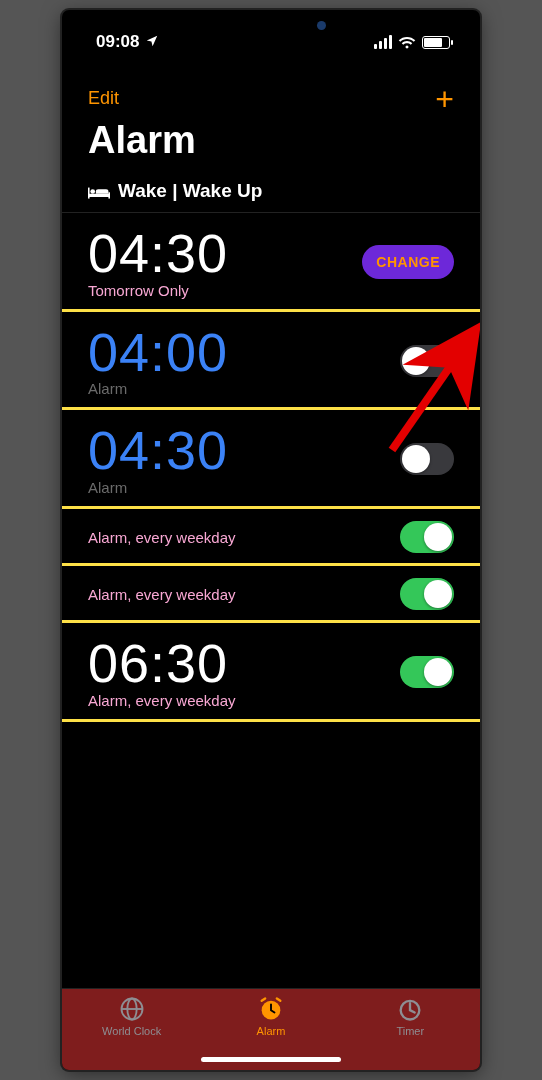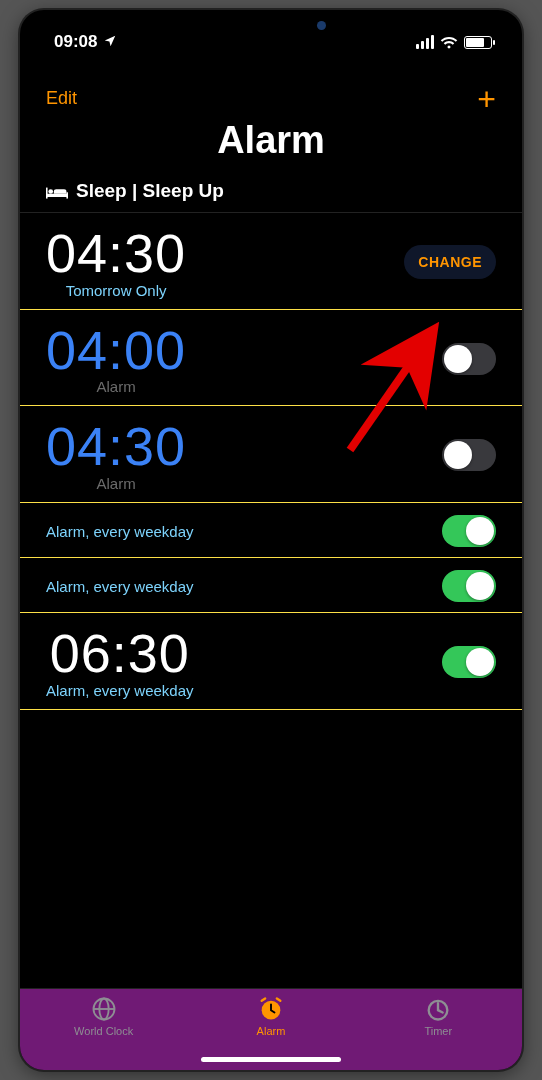--- a/index.html
+++ b/index.html
@@ -6,28 +6,27 @@
     body {
       background: #555;
       font-family: -apple-system, "Helvetica Neue", Arial, sans-serif;
       width: 542px;
       height: 1080px;
       display: flex;
       align-items: center;
       justify-content: center;
     }
     .phone {
-      width: 502px;
+      width: 418px;
       height: 1060px;
       background: #000;
-      border-radius: 24px;
+      border-radius: 7px;
       position: relative;
       box-shadow: 0 0 0 2px #222, 0 4px 20px rgba(0,0,0,0.5);
       overflow: hidden;
-      text-align: center;
     }
 
     .notch {
       position: absolute;
       top: 0; left: 50%; transform: translateX(-50%);
       width: 220px; height: 30px;
       background: #000;
       border-bottom-left-radius: 18px;
       border-bottom-right-radius: 18px;
       z-index: 10;
@@ -83,48 +82,48 @@
       border-bottom:1px solid #222;
     }
     .section-head.other { padding-top:18px; padding-bottom:12px; }
     .bed-icon { width:22px; height:16px; }
 
     .content { flex:1; overflow:hidden; }
 
     .row {
       display:flex; align-items:center; justify-content:space-between;
       padding: 12px 26px 10px;
-      border-bottom:1px solid #fde047;
+      border-bottom:3px solid #fde047;
     }
     .row .left { display:flex; flex-direction:column; }
     .time { font-size:54px; font-weight:300; letter-spacing:1px; line-height:1.05; }
     .time.off { color:#3b82f6; }
-    .sub { font-size:15px; color:#7dd3fc; margin-top:0px; }
+    .sub { font-size:15px; color:#f9a8d4; margin-top:0px; }
     .sub.off { color:#6b6b6b; }
 
     .change-btn {
-      background:#0f172a; color:#ff9500; font-size:14px; font-weight:700;
+      background:#6d28d9; color:#ff9500; font-size:14px; font-weight:700;
       padding:9px 14px; border-radius:18px; letter-spacing:0.5px;
     }
 
     .switch {
       width:54px; height:32px; border-radius:16px; position:relative;
       background:#39393d;
     }
     .switch.on { background:#34c759; }
     .switch .knob {
       position:absolute; top:2px; width:28px; height:28px;
       border-radius:50%; background:#fff;
       box-shadow:0 1px 3px rgba(0,0,0,0.4);
     }
     .switch .knob { left:2px; }
     .switch.on .knob { left:24px; }
 
     .tabbar {
-      height:82px; background:#701a75;
+      height:82px; background:#7f1d1d;
       border-top:1px solid #222;
       display:flex; justify-content:space-around; align-items:flex-start;
       padding-top:6px;
     }
     .tab { display:flex; flex-direction:column; align-items:center; gap:2px; color:#8e8e93; font-size:11px; width:25%; }
     .tab.active { color:#ff9500; }
     .tab svg { width:28px; height:28px; }
 
     .home-ind {
       position:absolute; bottom:8px; left:50%; transform:translateX(-50%);
@@ -185,21 +184,21 @@
     <div class="section-head">
       <span class="bed-icon">
         <svg viewBox="0 0 28 18" fill="#fff">
             <rect x="0" y="10" width="28" height="4" rx="1"></rect>
             <rect x="0" y="2" width="2" height="14"></rect>
             <rect x="26" y="8" width="2" height="8"></rect>
             <circle cx="6" cy="7" r="3"></circle>
             <path d="M10 10h16v-3c0-2-1-3-3-3H13c-2 0-3 1-3 3z"></path>
           </svg>
       </span>
-      <span>Sleep | Sleep Up</span>
+      <span>Wake | Wake Up</span>
     </div>
 
     <div class="content">
       <div class="row">
         <div class="left">
           <div class="time">04:30</div>
           <div class="sub">Tomorrow Only</div>
         </div>
         <div class="change-btn">CHANGE</div>
       </div>

